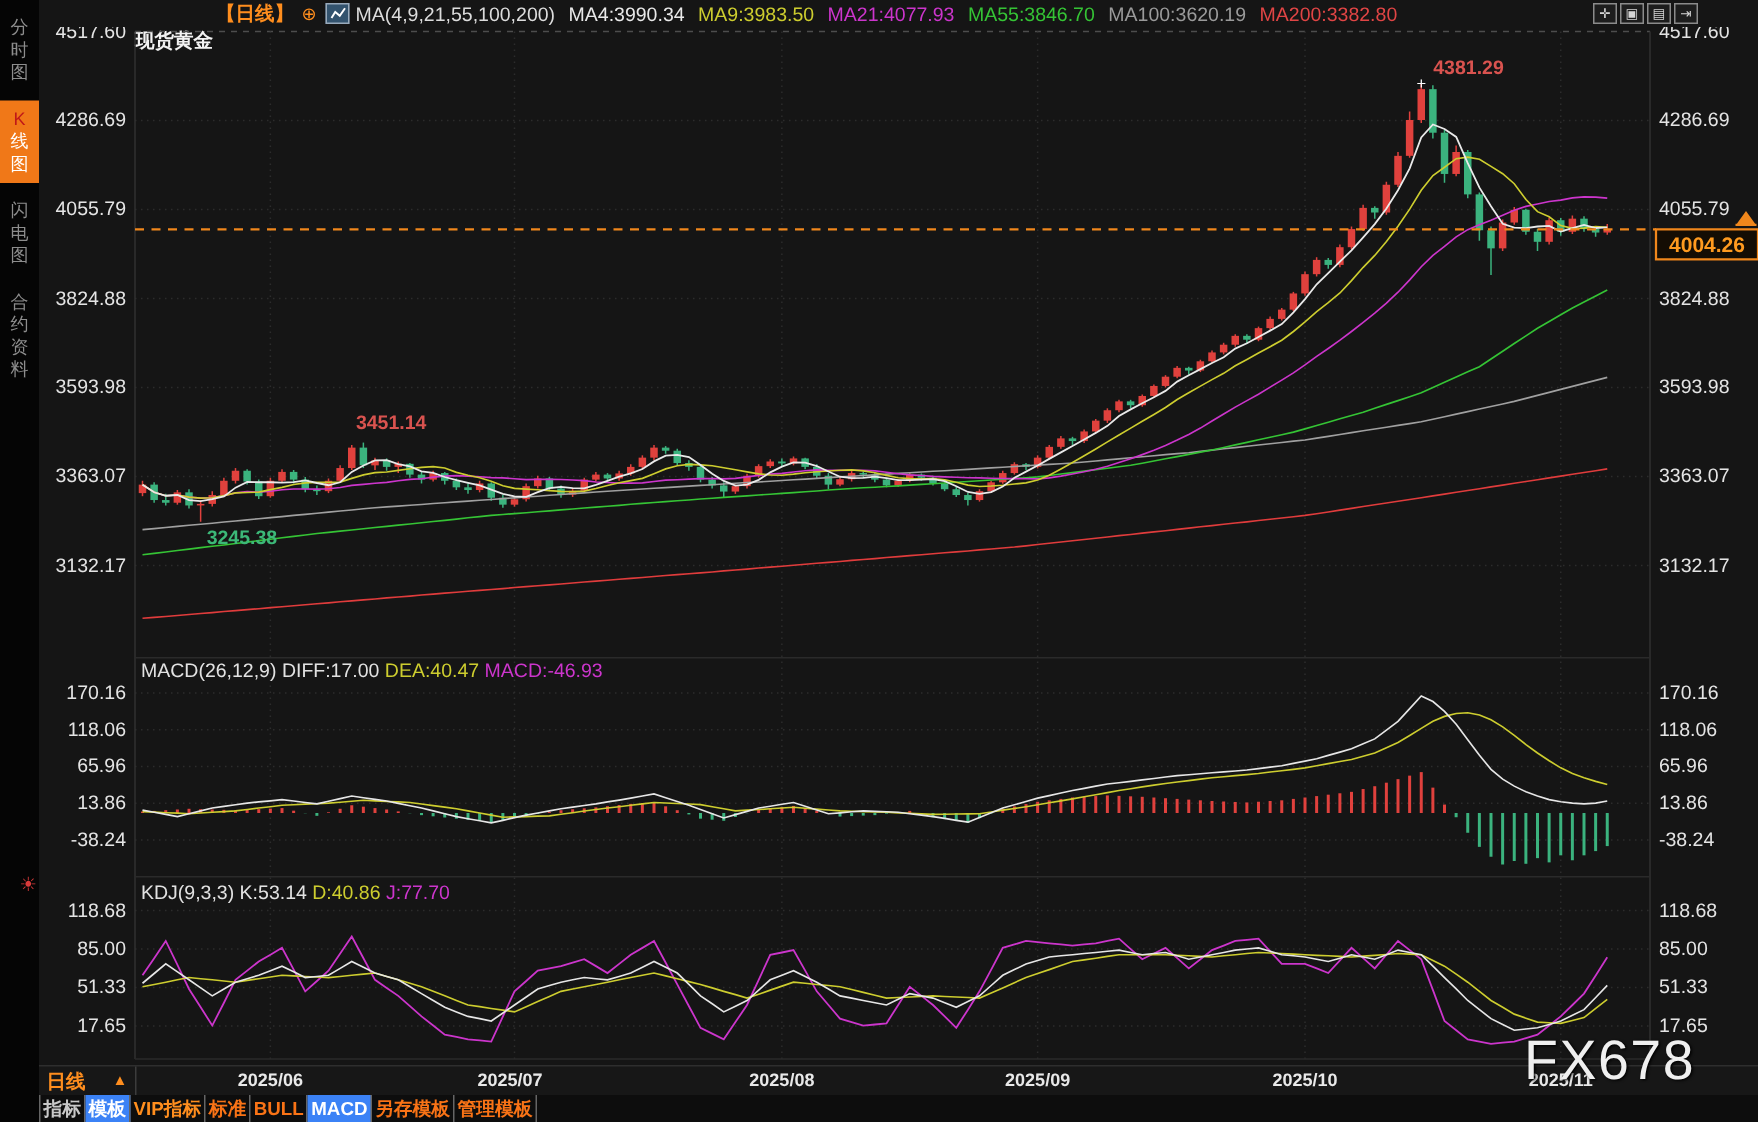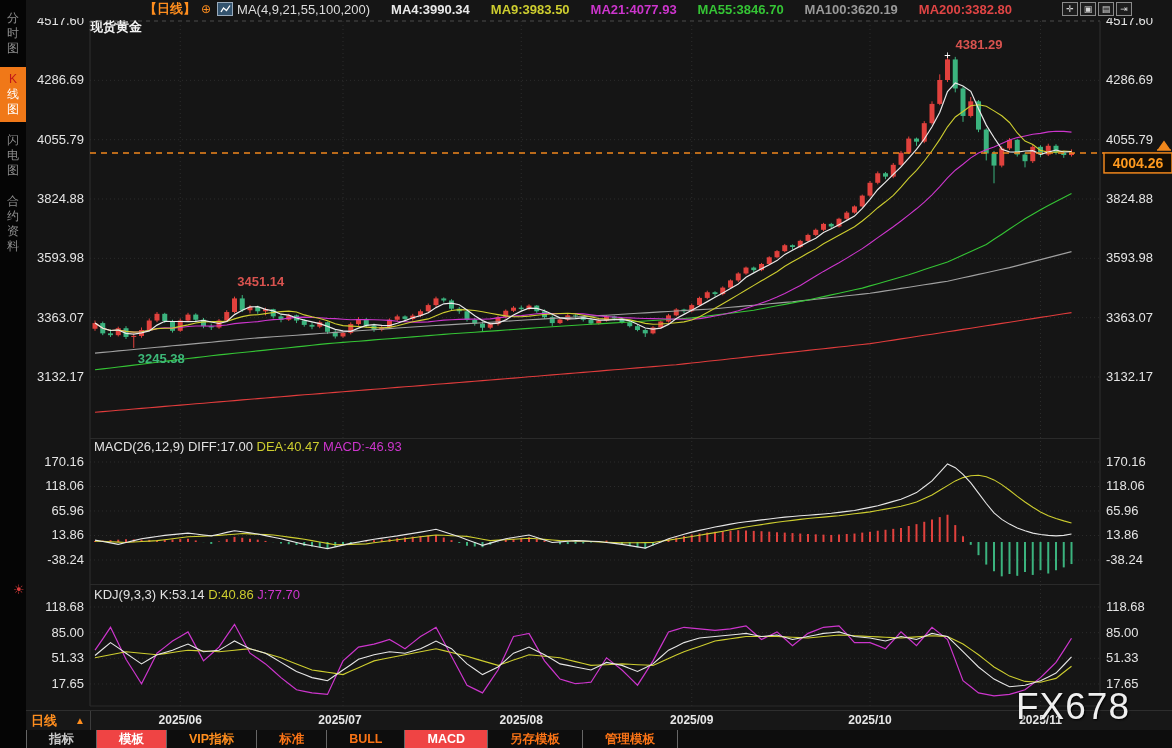--- a/index.html
+++ b/index.html
@@ -13,21 +13,21 @@
   .side-tab.active span{color:#fff;}
   
   .header{position:absolute;left:26px;top:0;width:1146px;height:18px;display:flex;align-items:center;
           padding-left:64px;box-sizing:border-box;font-size:13px;white-space:nowrap;}
   .title{color:#f2f2f2;font-weight:700;margin-top:36px;}
   .ptag{color:#ff8e1e;font-weight:700;margin-left:2px;}
   .plus-ic{color:#ff8e1e;margin-left:5px;font-size:12px;}
   .cicon{display:inline-flex;align-items:center;justify-content:center;width:14px;height:12px;
          background:#33536e;border:1px solid #9ab;margin-left:6px;}
   .mas{color:#dcdcdc;margin-left:4px;}
-  #ma-values span{margin-left:21px;font-weight:700;}
+  #ma-values span{margin-left:9px;font-weight:400;}
   .hicons{position:absolute;right:40px;top:2px;display:flex;gap:2px;}
   .hico{width:14px;height:12px;border:1px solid #8b8b8b;color:#d5d5d5;font-size:9px;line-height:12px;
         text-align:center;cursor:pointer;background:#1d1d1d;}
   
   #chart-svg{position:absolute;left:26px;top:18px;}
   .ax{fill:#e4e4e4;font-size:13px;}
   .grid{stroke:#2c2c2c;stroke-width:1;stroke-dasharray:1 3;}
   .grid-strong{stroke:#4d4d4d;stroke-width:1;stroke-dasharray:4 4;}
   .sep{stroke:#2a2a2a;stroke-width:1;}
   .pborder{stroke:#303030;stroke-width:1;}
@@ -35,24 +35,24 @@
   .xaxis-row{position:absolute;left:26px;top:710px;width:1146px;height:20px;background:#171717;
              border-top:1px solid #2e2e2e;box-sizing:border-box;}
   .period-box{position:absolute;left:0;top:0;width:64px;height:19px;border-right:1px solid #3c3c3c;
               display:flex;align-items:center;justify-content:center;gap:18px;cursor:pointer;}
   .period-box .plabel{color:#ff8e1e;font-size:13px;font-weight:700;}
   .period-box .up-arrow{color:#ff8e1e;font-size:10px;}
   .month{position:absolute;top:2px;transform:translateX(-50%);color:#e8e8e8;font-size:12px;font-weight:700;}
   
   .toolbar{position:absolute;left:26px;top:730px;width:1146px;height:18px;background:#0d0d0d;
            display:flex;align-items:stretch;}
-  .tbtab{display:flex;align-items:center;padding:0 22px;font-size:12.5px;font-weight:700;
+  .tbtab{display:flex;align-items:center;padding:0 2px;font-size:12.5px;font-weight:700;
          border-right:1px solid #656565;cursor:pointer;color:#c9c9c9;}
   .tbtab.first{border-left:1px solid #656565;}
-  .tbtab.active{background:#ef4444;color:#fff;text-align:center;}
+  .tbtab.active{background:#3b82f6;color:#fff;text-align:center;}
   .tbtab.vip{color:#ff8e1e;}
   .tbtab.dim{color:#f97316;}
   
   .watermark{position:absolute;left:1016px;top:686px;font-size:37px;letter-spacing:1px;color:#efefef;
              z-index:20;pointer-events:none;text-shadow:1px 1px 2px #000;}
   .burst{position:absolute;left:13px;top:582px;color:#d83b3b;font-size:13px;z-index:6;}
 </style>
 </head>
 <body>
 

